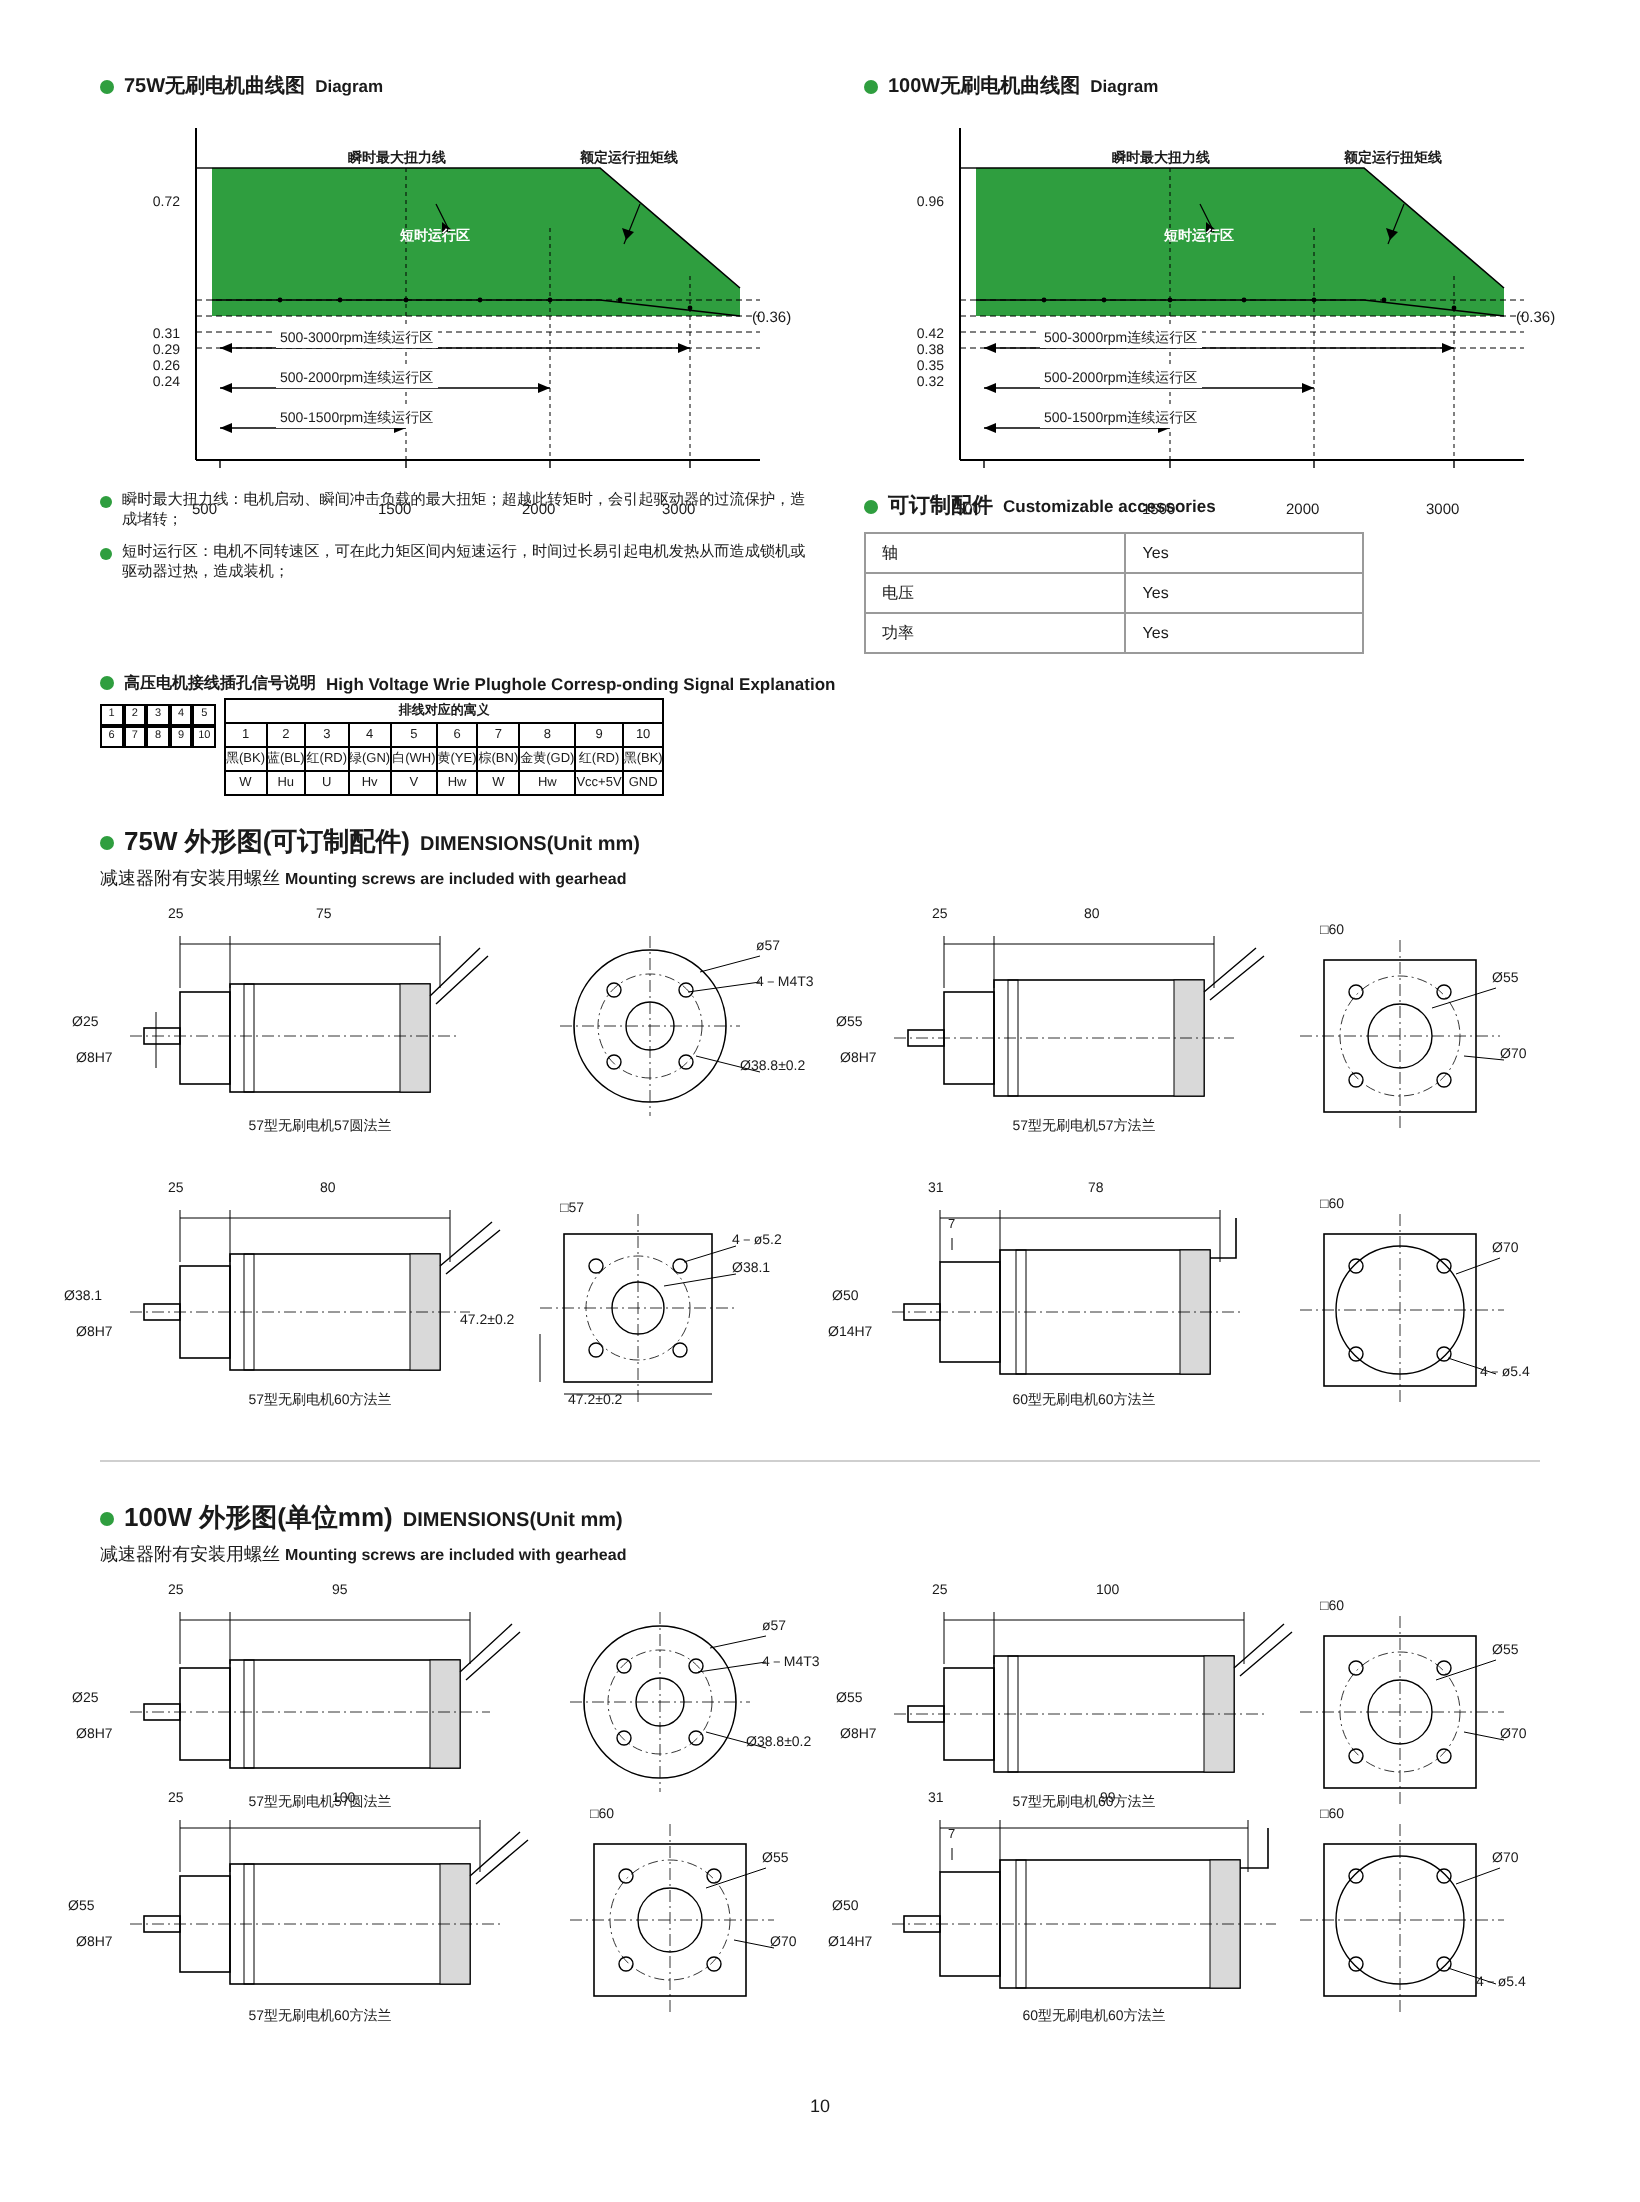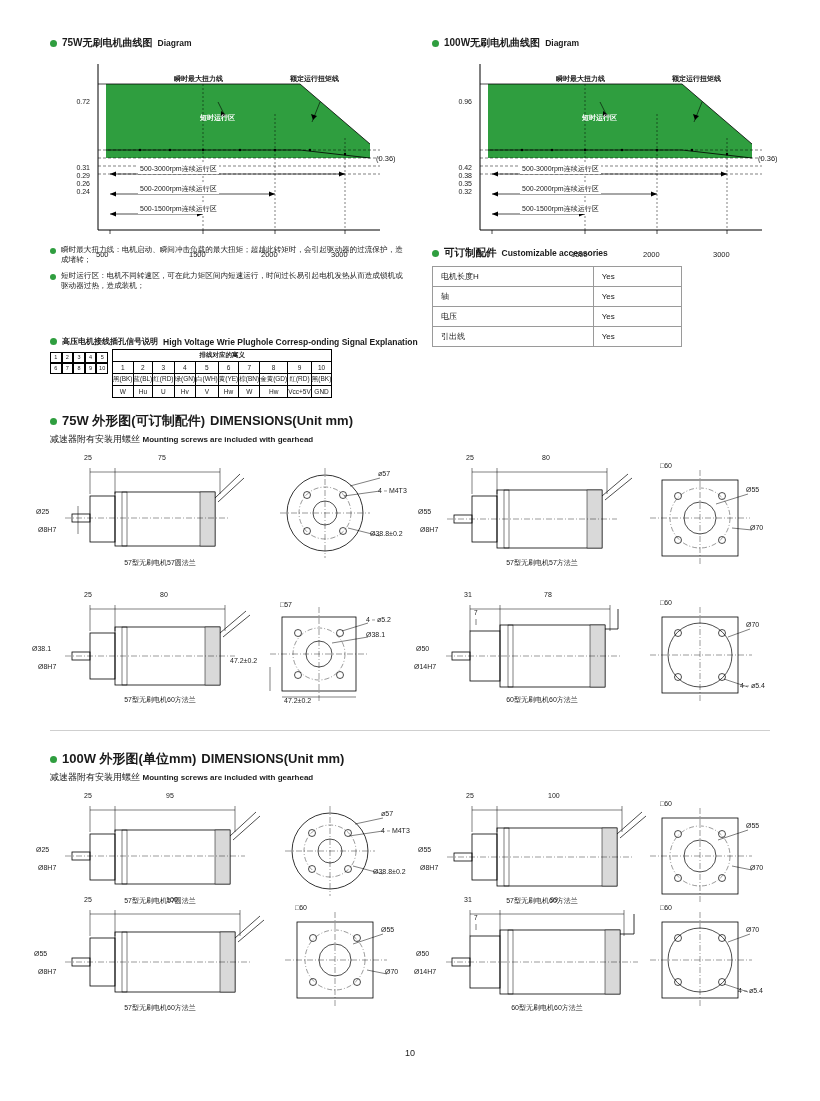--- a/index.html
+++ b/index.html
@@ -40,21 +40,21 @@
   .acc-title{display:flex;align-items:center;gap:5px;font-size:10.5px;font-weight:bold;margin-bottom:6px;}
   .acc{width:250px;font-size:8px;}
   .acc td{border:1px solid #9a9a9a;height:19px;padding:0 8px;}
   .acc .th{background:#f2efe6;font-weight:normal;}
   .acc .c2{width:86px;}
 
   
   .sec{position:absolute;display:flex;align-items:baseline;gap:5px;}
   .sec .dot{align-self:center;}
   .sec .cn{font-size:13px;font-weight:bold;}
-  .sec .en{font-size:13px;font-weight:bold;letter-spacing:0;}
+  .sec .en{font-size:10px;font-weight:bold;letter-spacing:0;}
   .sub{position:absolute;font-size:9px;}
   .sub .enn{font-size:8px;font-weight:bold;}
 
   
   .draw{position:absolute;}
   .cap{font-size:7px;text-align:center;}
 
   .pagenum{position:absolute;left:0;right:0;top:1048px;text-align:center;font-size:9px;}
 
   .hr{position:absolute;height:1px;background:#cfcfcf;}
@@ -307,33 +307,29 @@
 
   <div class="acc-wrap">
     <div class="acc-title">
       <span class="dot"></span>
       <span>可订制配件</span>
       <span class="en">Customizable accessories</span>
     </div>
     <table class="acc">
       <tbody>
       <tr>
-        <td>电机长度H</td>
-        <td>Yes</td>
-      </tr>
-      <tr>
         <td>轴</td>
         <td>Yes</td>
       </tr>
       <tr>
         <td>电压</td>
         <td>Yes</td>
       </tr>
       <tr>
-        <td>引出线</td>
+        <td>功率</td>
         <td>Yes</td>
       </tr>
     </tbody>
       </table>
   </div>
 
   <div class="sec" style="left:50px;top:412px;">
     <span class="dot"></span>
     <span class="cn">75W 外形图(可订制配件)</span>
     <span class="en">DIMENSIONS(Unit mm)</span>

